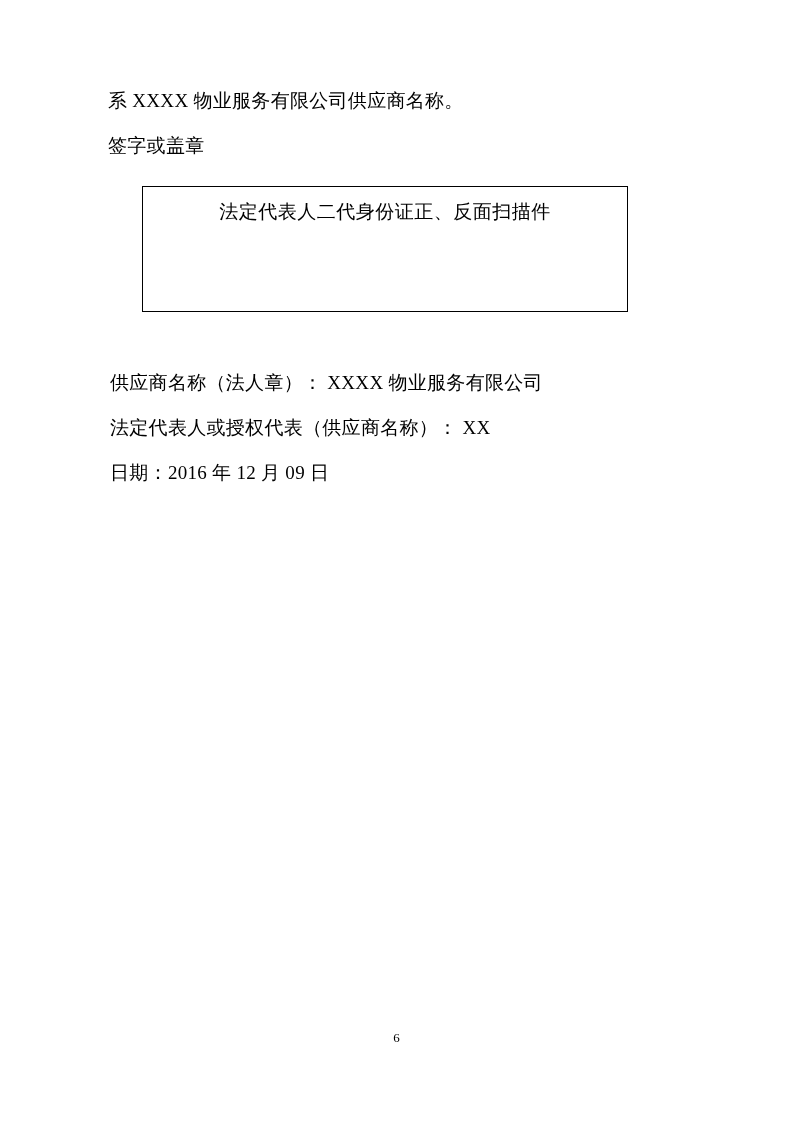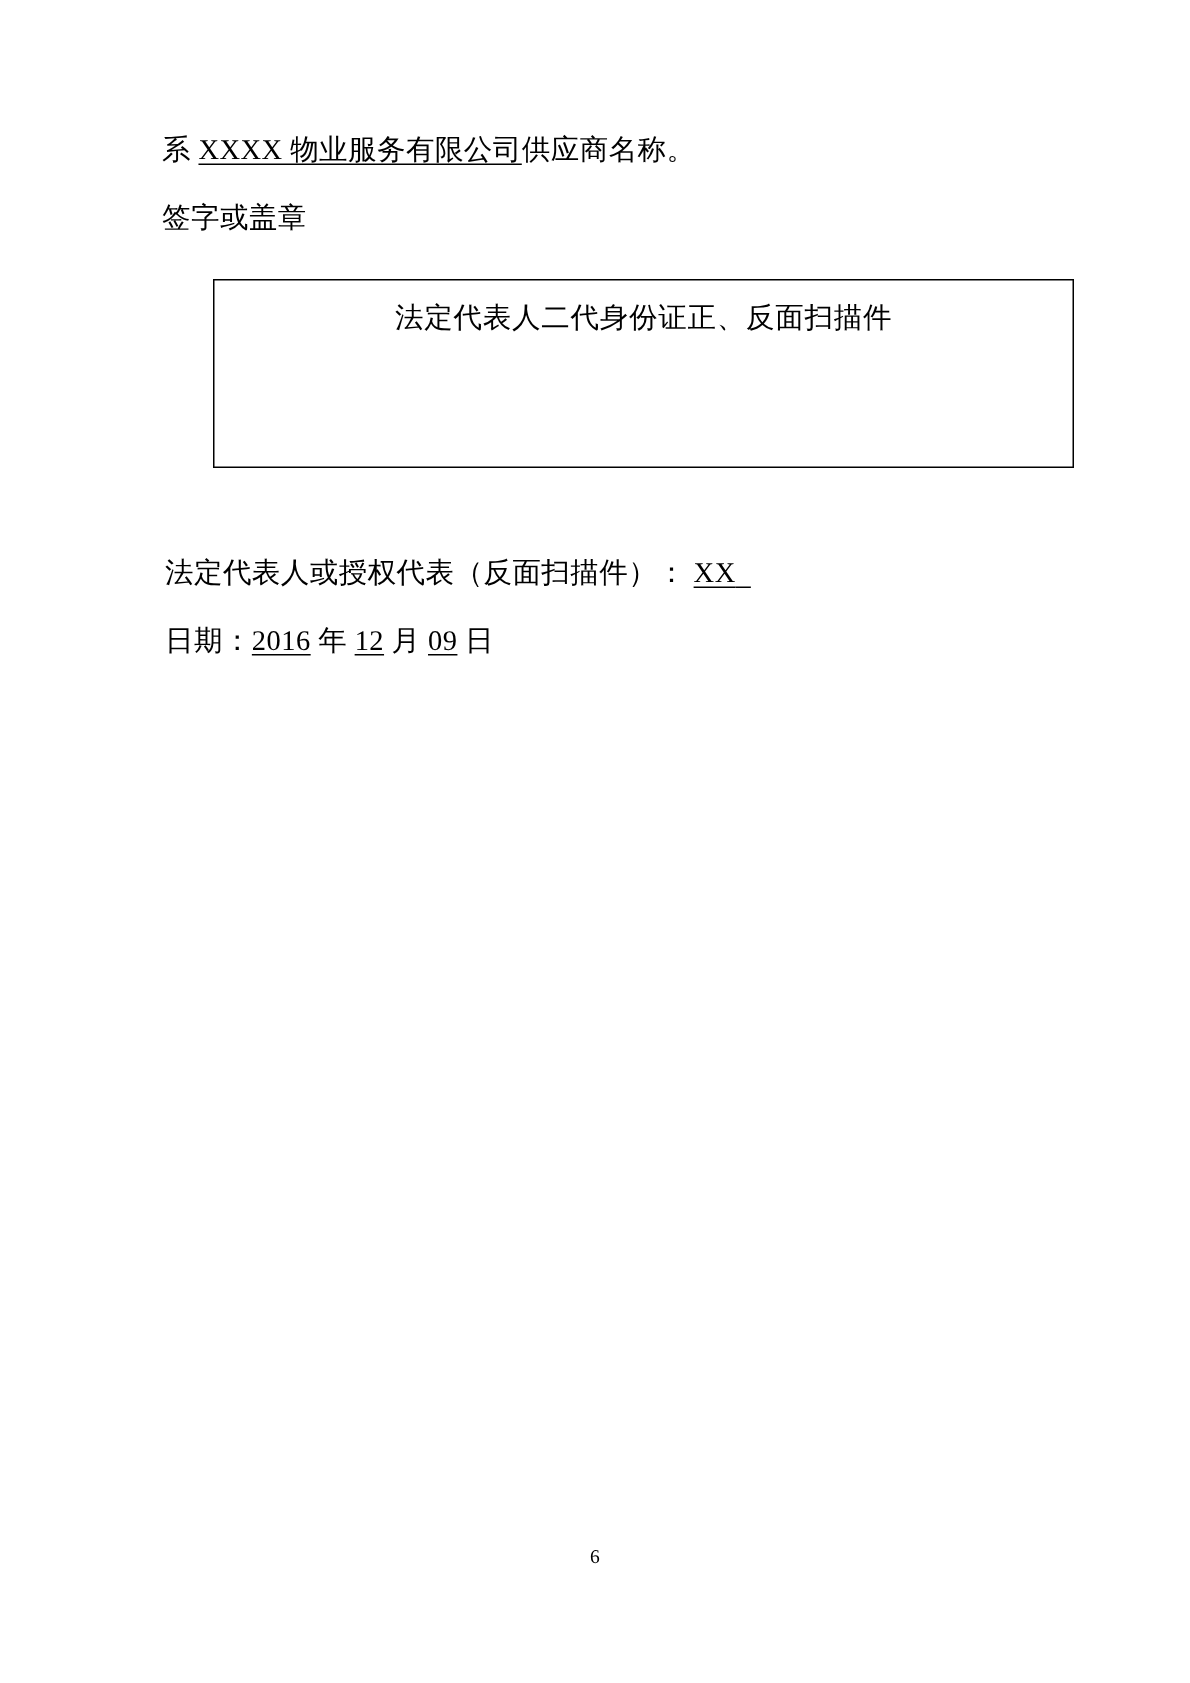--- a/index.html
+++ b/index.html
@@ -24,32 +24,31 @@
     top: 78px;
     width: 612px;
   }
   .line {
     font-size: 19px;
     line-height: 45px;
     white-space: nowrap;
     letter-spacing: 0.3px;
   }
   .u {
-    text-decoration: underline;
     text-underline-offset: 3px;
   }
   .sp {
     display: inline-block;
     width: 5px;
   }
   .scan-box {
     position: absolute;
     left: 142px;
     top: 186px;
-    width: 574px;
+    width: 486px;
     height: 126px;
     border: 1px solid #000000;
     box-sizing: border-box;
   }
   .scan-box-text {
     font-size: 19px;
     text-align: center;
     margin-top: 12px;
     letter-spacing: 0.5px;
   }
@@ -89,23 +88,26 @@
     <div class="line">签字或盖章</div>
 
   </div>
 
   <div class="scan-box">
     <div class="scan-box-text">法定代表人二代身份证正、反面扫描件</div>
   </div>
 
   <div class="sig-block">
 
+    <div class="sig-line">
+      <span>供应商名称（法人章）：</span><span class="sp"></span><span class="u">XXXX 物业服务有限公司</span>
+    </div>
 
     <div class="sig-line">
-      <span>法定代表人或授权代表（反面扫描件）：</span><span class="sp"></span><span class="u">XX</span><span class="u">&nbsp;&nbsp;</span>
+      <span>法定代表人或授权代表（供应商名称）：</span><span class="sp"></span><span class="u">XX</span><span class="u">&nbsp;&nbsp;</span>
     </div>
 
     <div class="sig-line">
       <span>日期：</span><span class="u">2016</span><span class="sp"></span><span>年</span><span class="sp"></span><span class="u">12</span><span class="sp"></span><span>月</span><span class="sp"></span><span class="u">09</span><span class="sp"></span><span>日</span>
     </div>
 
   </div>
 
   <div class="page-number">6</div>
 

